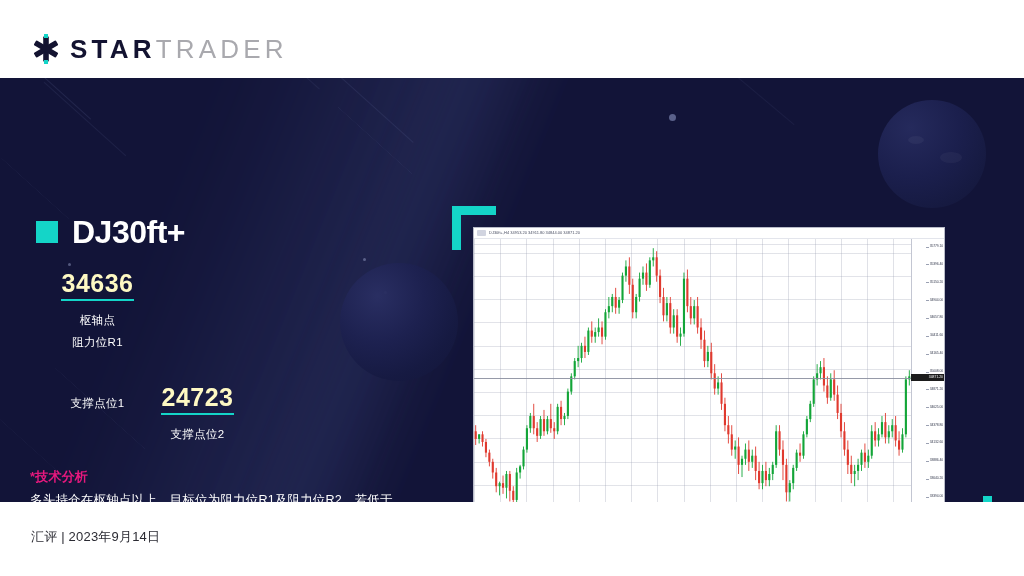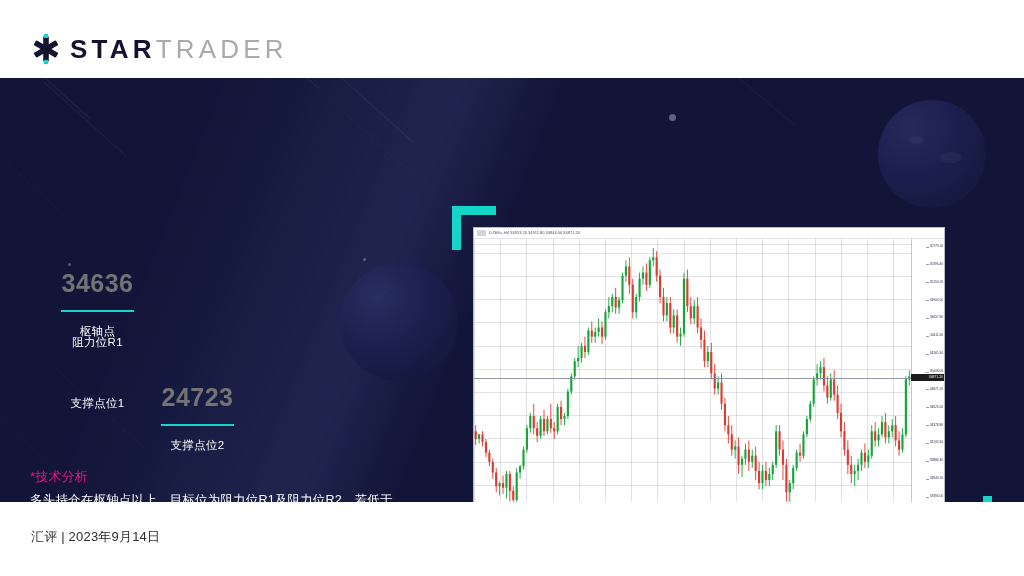--- a/index.html
+++ b/index.html
@@ -63,34 +63,34 @@
   #planet-b .crater2 { position:absolute; left:62px; top:52px; width:22px; height:11px; border-radius:50%; background:rgba(255,255,255,0.04); }
   .dot { position:absolute; border-radius:50%; background:rgba(190,200,240,0.38); }
 
   
   #symbol-row { position:absolute; left:36px; top:138px; display:flex; align-items:center; gap:14px; }
   #symbol-swatch { width:22px; height:22px; background:#14D5C8; }
   #symbol-name { color:#ffffff; font-size:32px; font-weight:bold; letter-spacing:-0.5px; line-height:1; }
 
   .lvl { position:absolute; text-align:center; }
   .lvl .v {
-    color:#737373; font-size:25px; font-weight:bold; line-height:1.05;
-    letter-spacing:0.5px; display:inline-block; padding-bottom:14px;
+    color:#fef9c3; font-size:25px; font-weight:bold; line-height:1.05;
+    letter-spacing:0.5px; display:inline-block; padding-bottom:3px;
     border-bottom:2px solid #14D5C8;
   }
   .lvl .lbl { color:#ffffff; font-size:11.5px; margin-top:12px; letter-spacing:.3px; }
 
   #lvl-pivot { left:40px; top:192px; width:115px; }
   #lvl-r1    { left:40px; top:245px; width:115px; }
   #lvl-r2    { left:140px; top:245px; width:115px; }
   #lvl-s1    { left:40px; top:306px; width:115px; }
   #lvl-s2    { left:140px; top:306px; width:115px; }
 
   #analysis { position:absolute; left:30px; top:390px; width:372px; }
-  #analysis-title { color:#E8187E; font-size:13px; font-weight:normal; margin-bottom:5px; letter-spacing:.2px; }
+  #analysis-title { color:#E8187E; font-size:13px; font-weight:bold; margin-bottom:5px; letter-spacing:.2px; }
   #analysis-body { color:#ffffff; font-size:12.6px; line-height:1.55; letter-spacing:.1px; }
 
   
   .bracket { position:absolute; }
   #bracket-tl { left:452px; top:128px; width:44px; height:44px; border-top:9px solid #14D5C8; border-left:9px solid #14D5C8; }
   #bracket-br { left:948px; top:418px; width:44px; height:44px; border-bottom:9px solid #14D5C8; border-right:9px solid #14D5C8; }
 
   
   #chart-window {
     position:absolute; left:473px; top:149px; width:472px; height:295px;
@@ -184,20 +184,24 @@
   <div class="dot" style="left:363px; top:180px; width:3px; height:3px;"></div>
   <div class="dot" style="left:384px; top:213px; width:3px; height:3px;"></div>
   <div class="dot" style="left:669px; top:36px;  width:7px; height:7px; background:rgba(150,160,205,0.55);"></div>
 
   <div id="planet-a"></div>
   <div id="planet-b">
     <span class="crater1"></span>
     <span class="crater2"></span>
   </div>
 
+  <div id="symbol-row">
+    <span id="symbol-swatch"></span>
+    <span id="symbol-name">DJ30ft+</span>
+  </div>
 
   <div class="lvl" id="lvl-pivot">
     <div><span class="v">34636</span></div>
     <div class="lbl">枢轴点</div>
   </div>
   <div class="lvl" id="lvl-r1">
     <div class="lbl">阻力位R1</div>
   </div>
   <div class="lvl" id="lvl-s1">
     <div class="lbl">支撑点位1</div>

